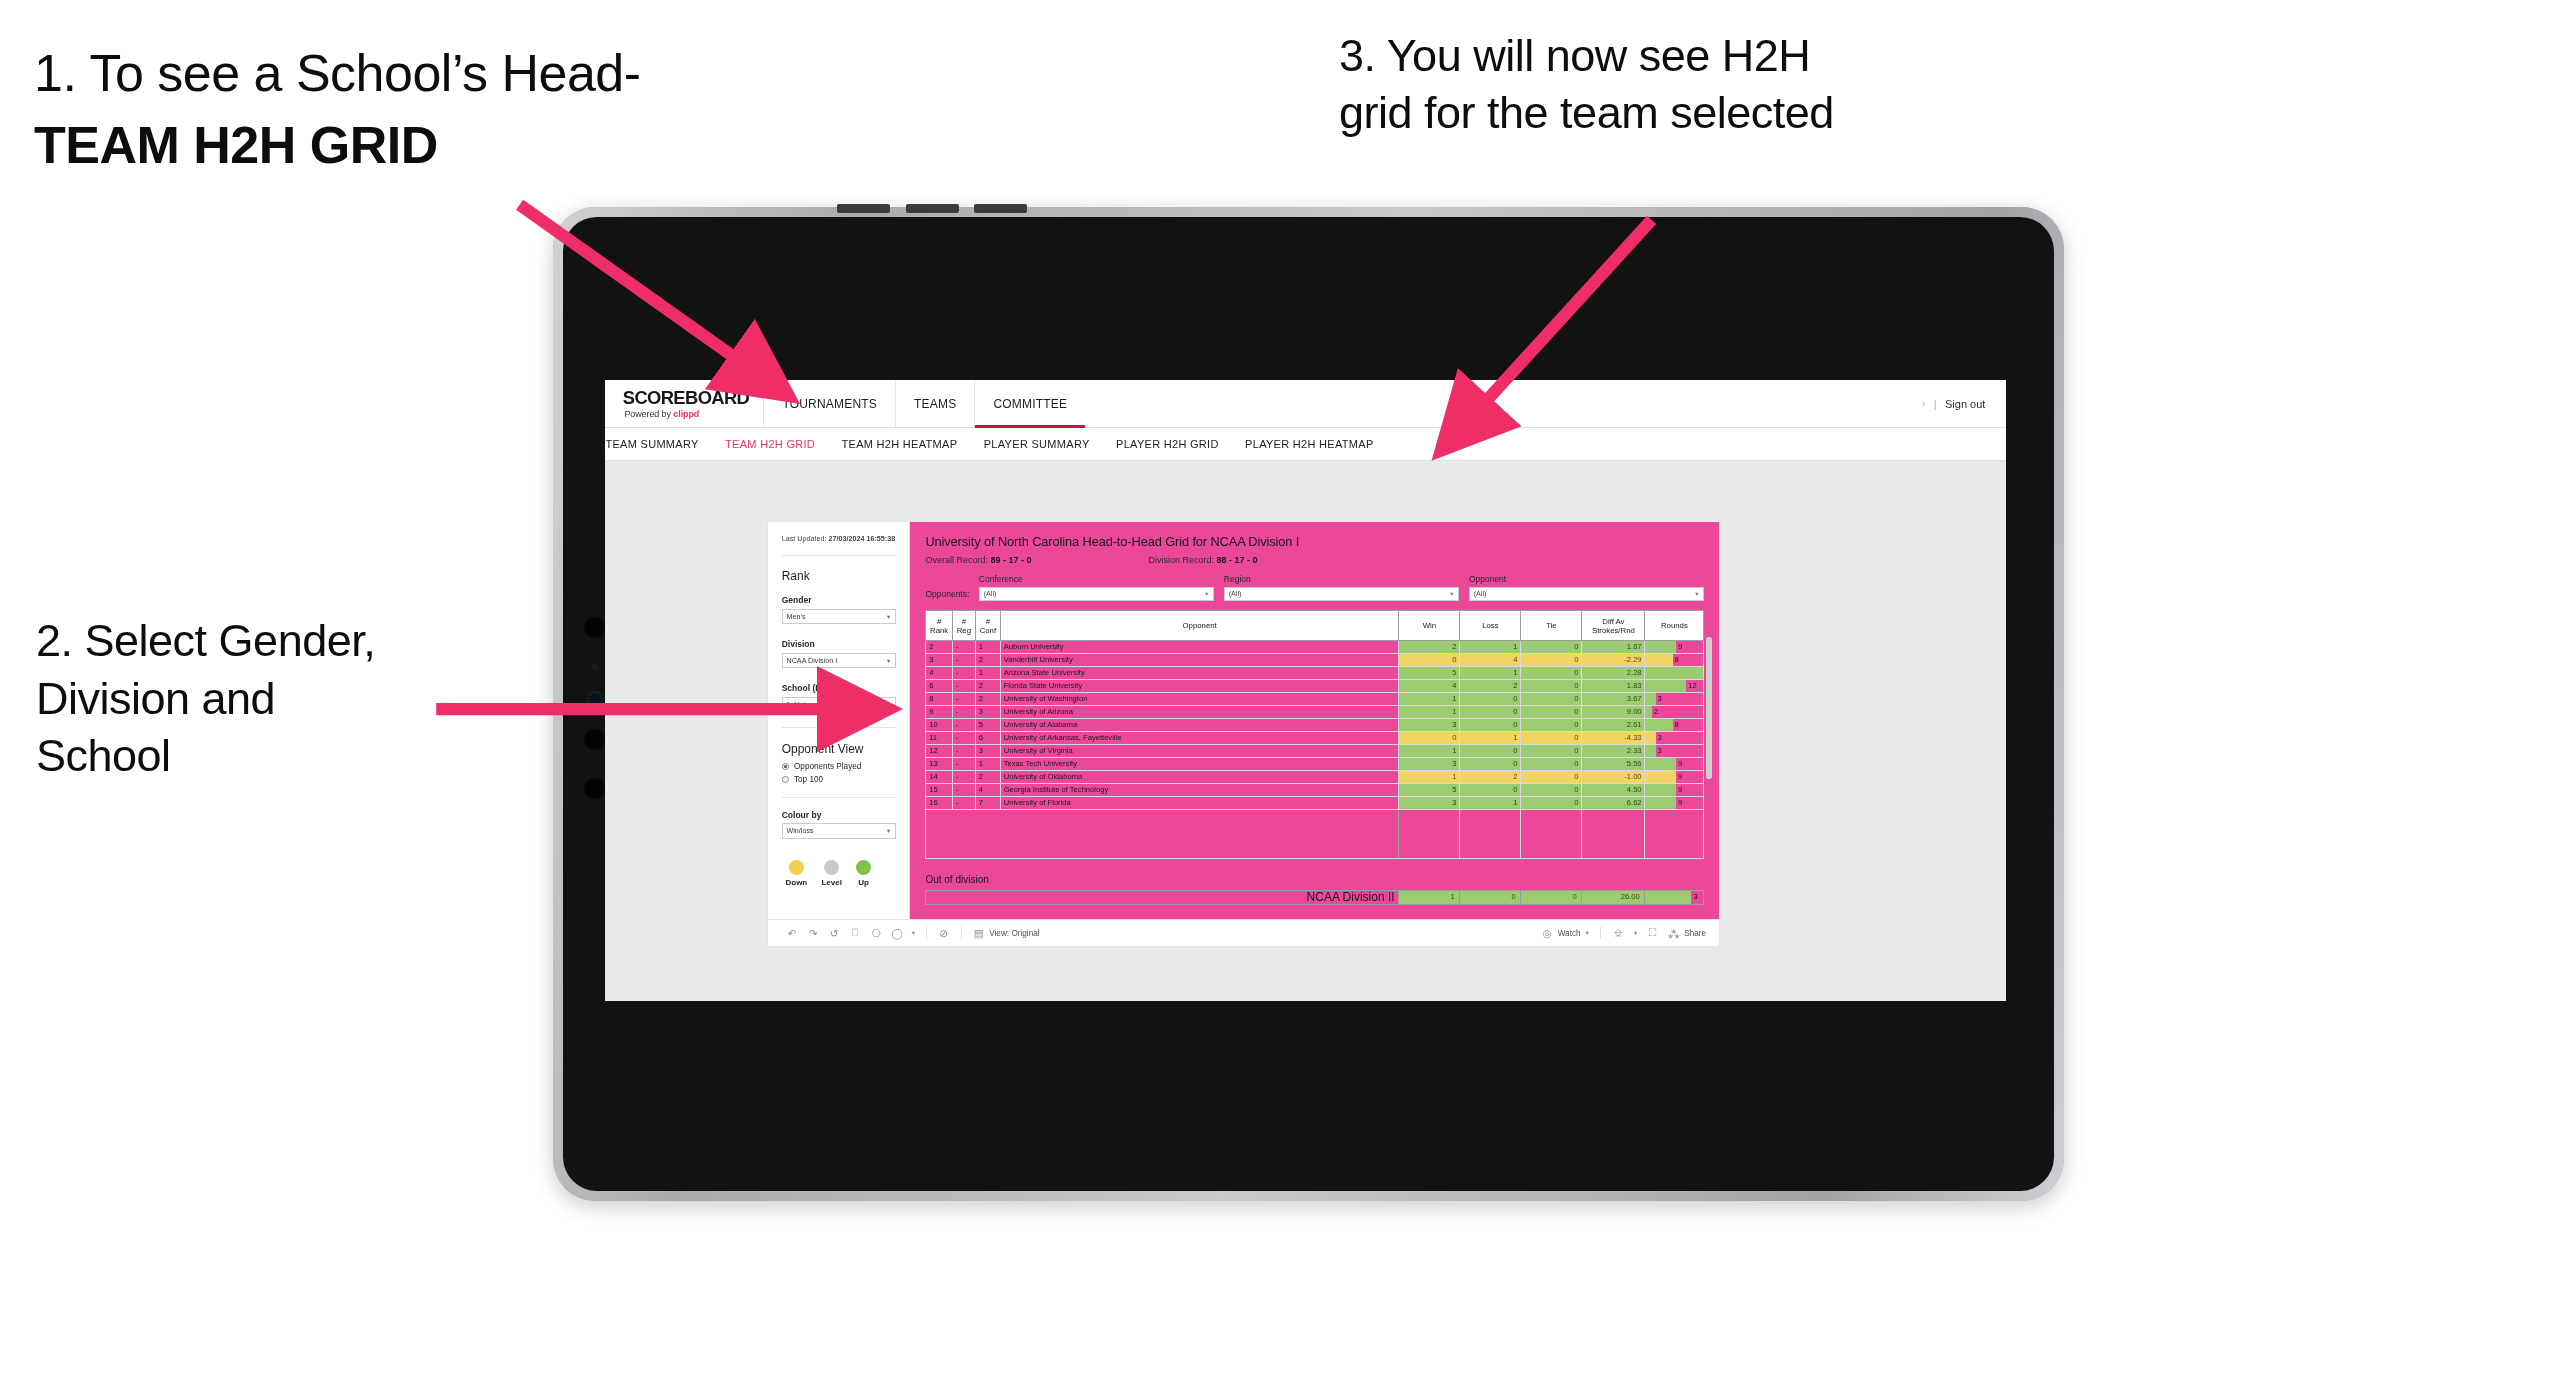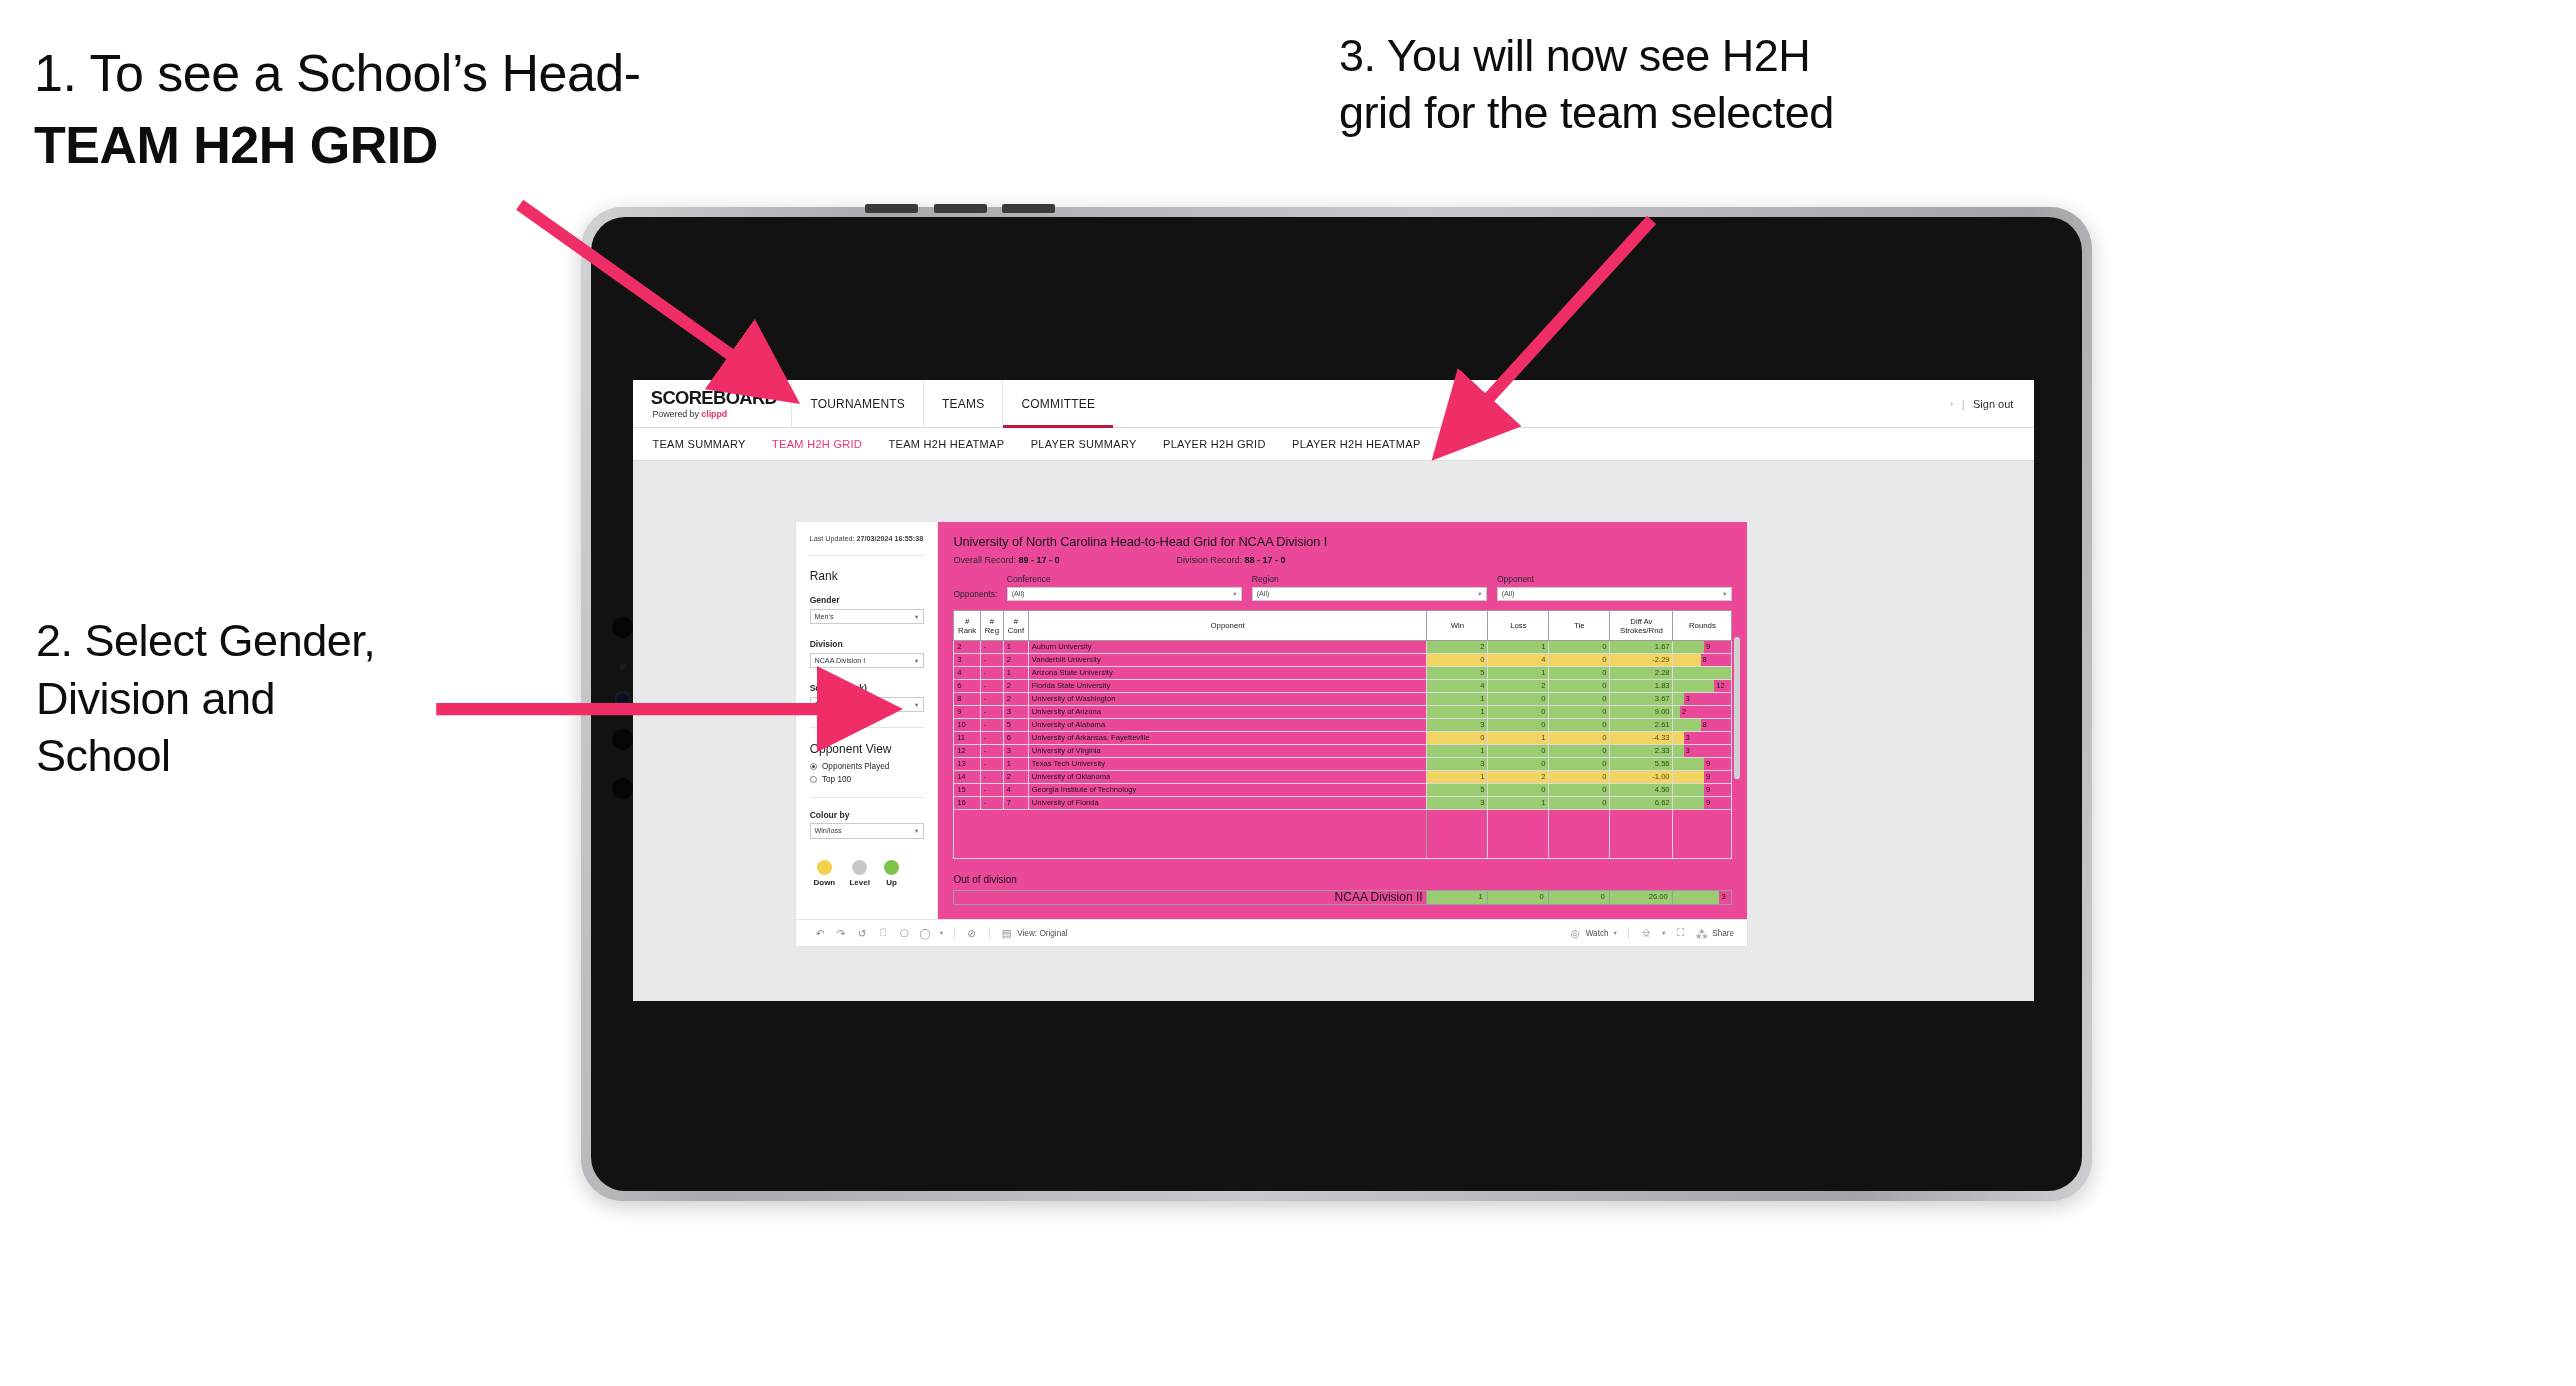--- a/index.html
+++ b/index.html
@@ -13,21 +13,21 @@
   #anno1 .strong{font-weight:700;display:block;margin-top:5.7px;}
   #anno2{left:36px;top:612px;width:493px;font-size:45px;}
   #anno3{left:1339px;top:26.5px;width:730px;font-size:45px;}
 
   .arrow-svg{position:absolute;left:0;top:0;width:2576px;height:1386px;
              pointer-events:none;}
 
   
   #tablet{position:absolute;left:553px;top:207px;width:1511px;height:994px;
           border-radius:42px;background:#b9b9bc;
-          box-shadow:0 5.7px 21px rgba(0,0,0,.20);margin-left:28px;}
+          box-shadow:0 5.7px 21px rgba(0,0,0,.20);}
   #tablet .outer-edge{position:absolute;inset:0;border-radius:42px;
           background:linear-gradient(100deg,#d2d2d5 0%,#a9a9ae 18%,#c9c9cd 50%,#a3a3a8 86%,#cfcfd3 100%);}
   #bezel{position:absolute;left:10.4px;top:10.4px;right:10.4px;bottom:10.4px;
          border-radius:34px;background:#121212;overflow:hidden;}
   .btn-top{position:absolute;top:-2.8px;height:8.5px;background:#3b3b3e;border-radius:1.9px;}
   .cam{position:absolute;border-radius:50%;background:#050505;}
   .cam.lens{background:#0a0f20;box-shadow:inset 0 0 3.8px #243;}
 
   
   #screen{position:absolute;left:42px;top:163px;width:1401px;height:621px;
@@ -49,21 +49,21 @@
   .topnav .navitem.active::after{content:"";position:absolute;left:0;right:0;
         bottom:-0.9px;height:2.8px;background:#c0183c;}
   .topnav .spacer{flex:1;}
   .topnav .right{display:flex;align-items:center;gap:8.5px;padding-right:21px;
         font-size:11px;color:#2a2c31;}
   .topnav .right .sep{color:#b4b4b4;}
   .topnav .right .dot{color:#9a9a9a;font-size:9.5px;}
 
   
   .subnav{height:32px;background:#fff;border-bottom:0.9px solid #ddd;
-          display:flex;align-items:center;padding-left:19px;gap:0;}
+          display:flex;align-items:center;gap:0;}
   .subnav .sitem{font-size:11px;color:#1b1d22;letter-spacing:0.3px;
           padding:0 15px 0 0;margin-right:11.4px;cursor:pointer;}
   .subnav .sitem.active{color:#e8336d;}
 
   
   .workspace{background:#e7e9eb;height:541px;position:relative;}
   .viz{position:absolute;left:163px;top:61px;width:951px;height:424px;
        background:#ec4899;box-shadow:0 0 0 0.9px #e2e4e6;display:flex;
        flex-direction:column;}
   .vizbody{flex:1;display:flex;min-height:0;}

